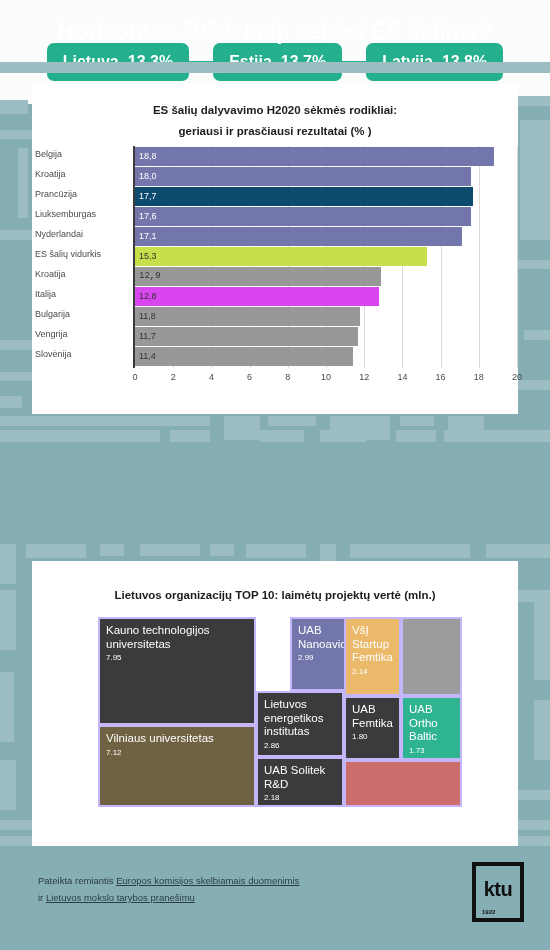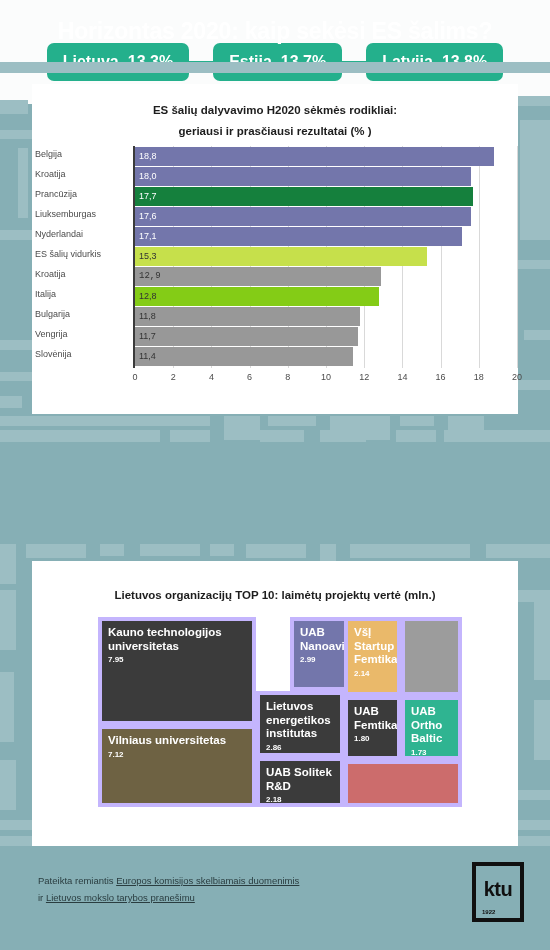--- a/index.html
+++ b/index.html
@@ -139,25 +139,24 @@
     font-size: 11.5px; font-weight: bold; color: #1d1d1d;
     padding-top: 28px;
   }
   .treemap {
     position: absolute;
     left: 66px; top: 56px;
     width: 364px; height: 190px;
   }
   .tile {
     position: absolute;
-    border: 4px solid #c4b5fd;
+    border: 2px solid #c4b5fd;
     overflow: hidden;
     padding: 5px 6px;
     color: #ffffff;
-    font-weight: bold;
   }
   .tile-name {
     font-size: 11.5px; line-height: 13.5px;
     display: block;
   }
   .tile-val {
     font-size: 8px; line-height: 11px; display: block;
     margin-top: 1px;
   }
 
@@ -277,21 +276,21 @@
         </div>
       </div>
       <div class="row" style="top: 21px;">
         <div class="row-label">Kroatija</div>
         <div class="bar" style="width: 336px; background: rgb(115, 118, 171);">
           <span class="bar-value" style="color: rgb(255, 255, 255);">18,0</span>
         </div>
       </div>
       <div class="row" style="top: 41px;">
         <div class="row-label">Prancūzija</div>
-        <div class="bar" style="width: 338.07px; background: #15803d;">
+        <div class="bar" style="width: 338.07px; background: #0c4a6e;">
           <span class="bar-value" style="color: rgb(255, 255, 255);">17,7</span>
         </div>
       </div>
       <div class="row" style="top: 61px;">
         <div class="row-label">Liuksemburgas</div>
         <div class="bar" style="width: 336.16px; background: rgb(115, 118, 171);">
           <span class="bar-value" style="color: rgb(255, 255, 255);">17,6</span>
         </div>
       </div>
       <div class="row" style="top: 81px;">
@@ -307,21 +306,21 @@
         </div>
       </div>
       <div class="row" style="top: 121px;">
         <div class="row-label">Kroatija</div>
         <div class="bar" style="width: 246.39px; background: rgb(152, 152, 152); font-family: Liberation Mono, monospace;">
           <span class="bar-value" style="color: rgb(51, 51, 51);">12,9</span>
         </div>
       </div>
       <div class="row" style="top: 141px;">
         <div class="row-label">Italija</div>
-        <div class="bar" style="width: 244.48px; background: #84cc16;">
+        <div class="bar" style="width: 244.48px; background: #d946ef;">
           <span class="bar-value" style="color: rgb(51, 51, 51);">12,8</span>
         </div>
       </div>
       <div class="row" style="top: 161px;">
         <div class="row-label">Bulgarija</div>
         <div class="bar" style="width: 225.38px; background: rgb(152, 152, 152);">
           <span class="bar-value" style="color: rgb(51, 51, 51);">11,8</span>
         </div>
       </div>
       <div class="row" style="top: 181px;">

